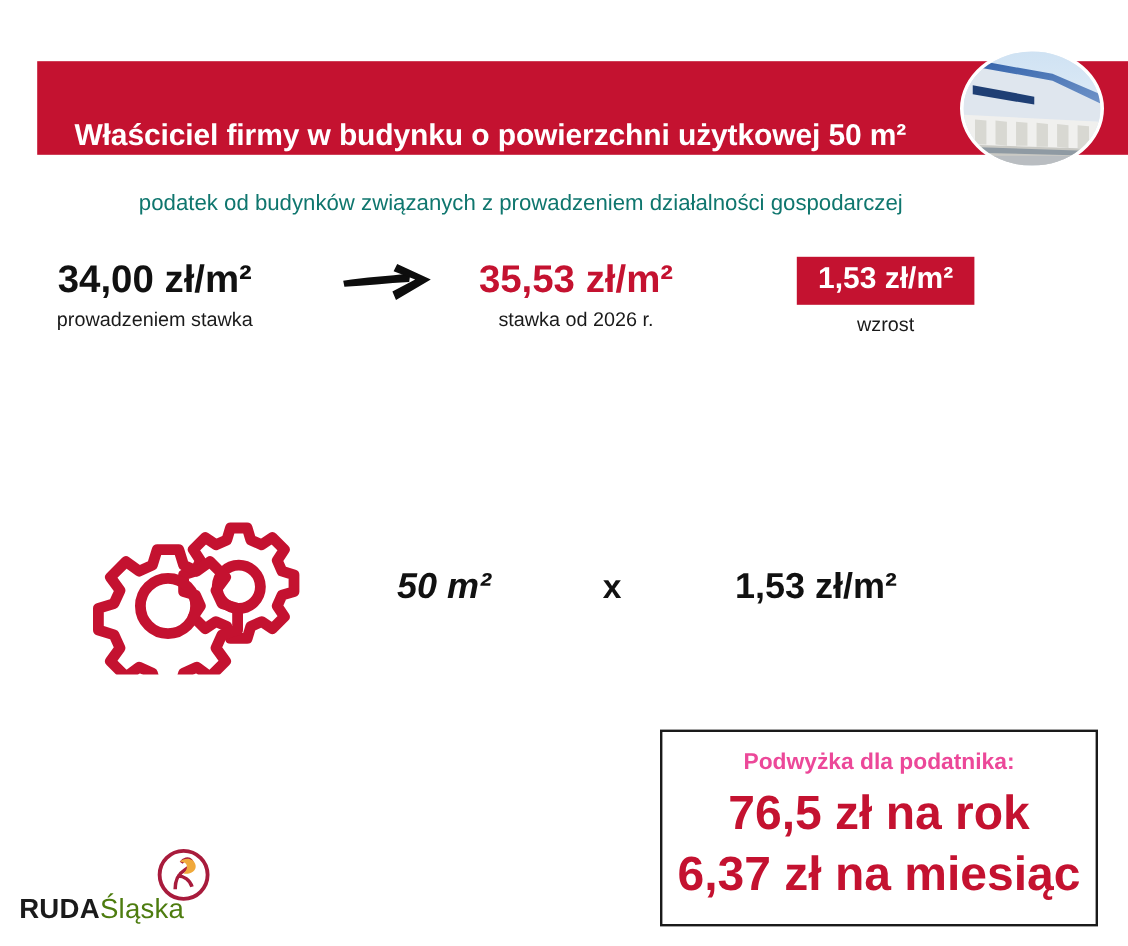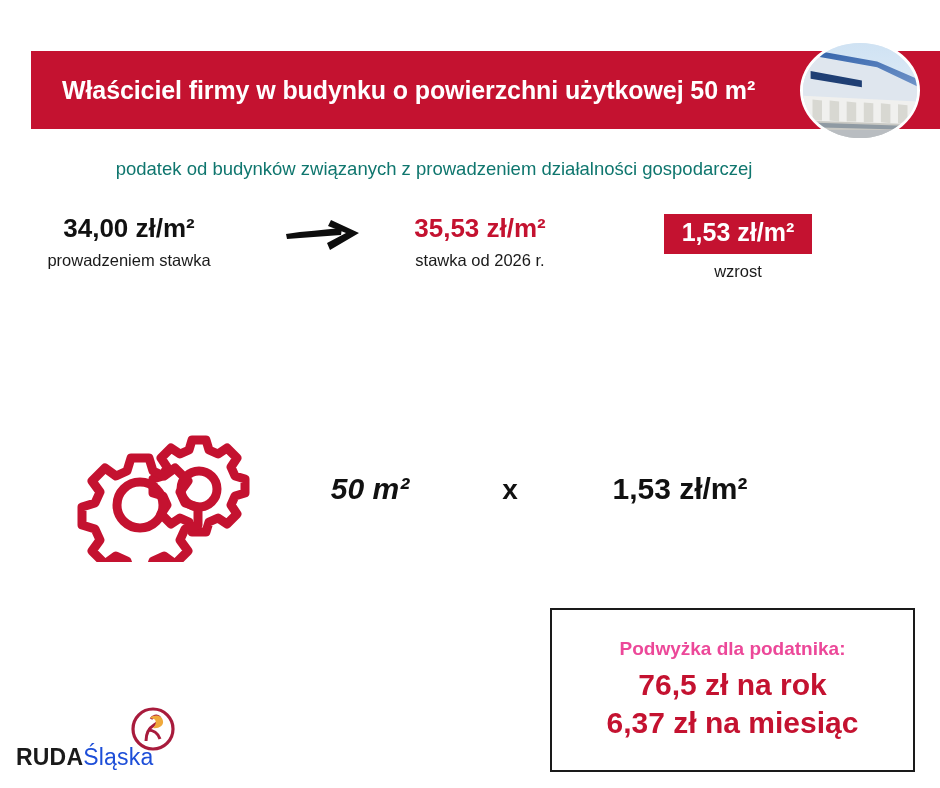--- a/index.html
+++ b/index.html
@@ -22,21 +22,21 @@
 
   
   .banner {
     position: absolute;
     left: 31px;
     top: 51px;
     width: 909px;
     height: 78px;
     background: #C41230;
     display: flex;
-    align-items: center;
+    align-items: flex-end;
     box-sizing: border-box;
     padding-left: 31px;
     padding-right: 150px;
   }
   .banner-title {
     color: #ffffff;
     font-size: 25px;
     font-weight: bold;
     line-height: 1.28;
     letter-spacing: -0.1px;
@@ -76,21 +76,21 @@
     text-align: center;
   }
   .rate-new {
     position: absolute;
     left: 350px;
     top: 214px;
     width: 260px;
     text-align: center;
   }
   .rate-value {
-    font-size: 26px;
+    font-size: 32px;
     font-weight: bold;
     line-height: 1.15;
     color: #111111;
     white-space: nowrap;
   }
   .rate-value.red { color: #C41230; }
   .rate-caption {
     margin-top: 7px;
     font-size: 16.5px;
     color: #1a1a1a;
@@ -187,21 +187,21 @@
     align-items: center;
     justify-content: center;
   }
   .result-heading {
     font-size: 19px;
     font-weight: bold;
     color: #ec4899;
     margin-bottom: 6px;
   }
   .result-line {
-    font-size: 30px;
+    font-size: 40px;
     font-weight: bold;
     color: #C41230;
     line-height: 1.28;
     white-space: nowrap;
   }
 
   
   .logo {
     position: absolute;
     left: 14px;
@@ -225,21 +225,21 @@
   }
   .logo-ruda {
     font-size: 23px;
     font-weight: bold;
     color: #1a1a1a;
     letter-spacing: 0.2px;
   }
   .logo-slaska {
     font-size: 23px;
     font-weight: normal;
-    color: #1d4ed8;
+    color: #4d7c0f;
     letter-spacing: 0.2px;
   }
 </style>
 </head>
 <body>
 
 <div id="slide">
 
   <div class="banner">
     <div class="banner-title">Właściciel firmy w budynku o powierzchni użytkowej 50 m²</div>

